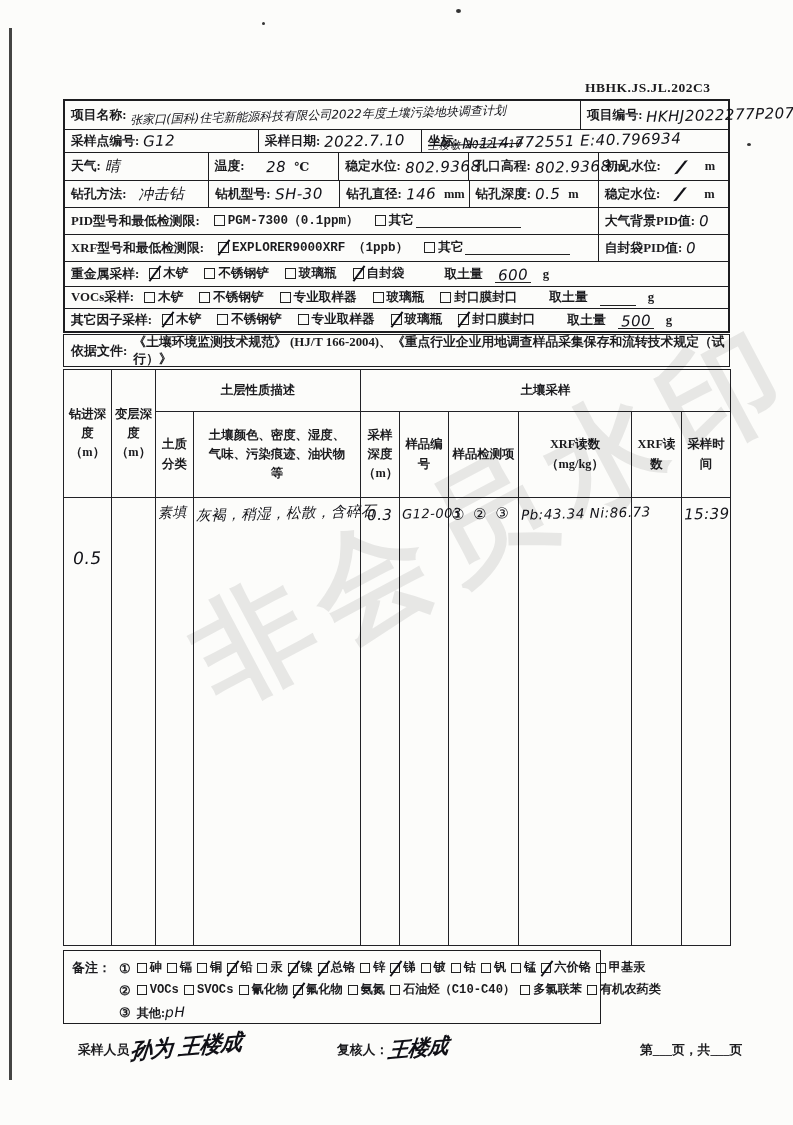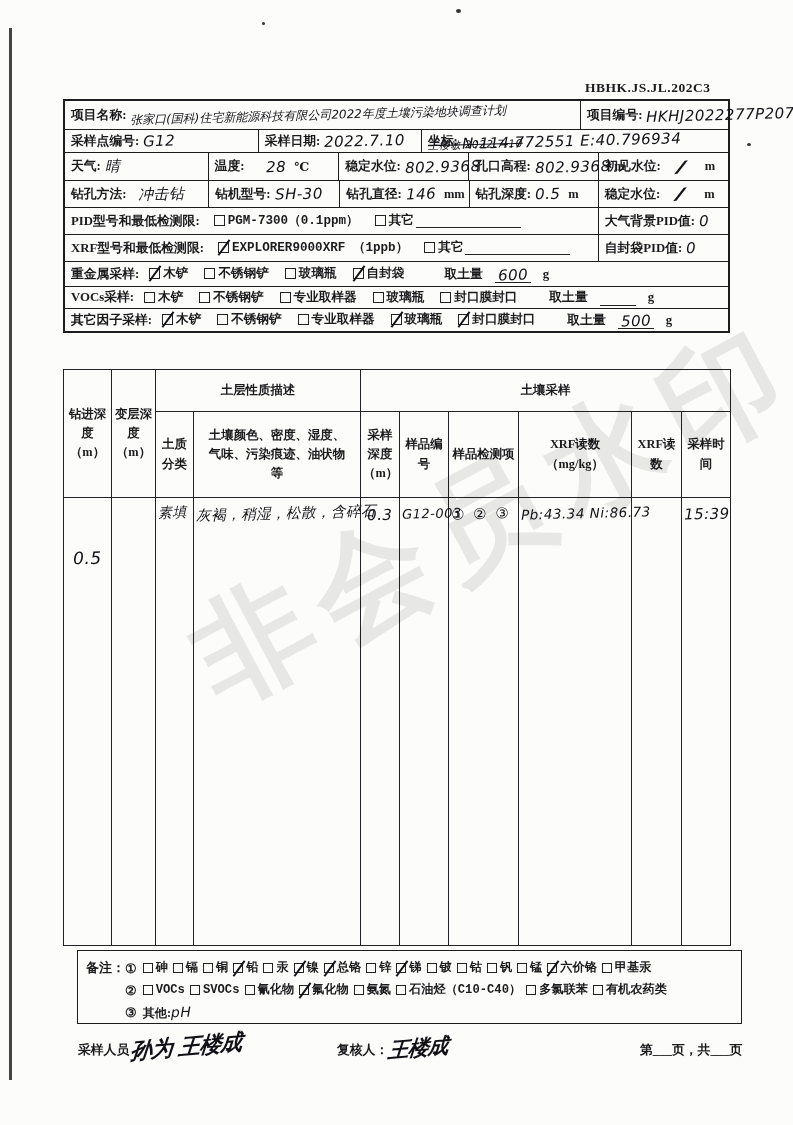--- a/index.html
+++ b/index.html
@@ -43,22 +43,22 @@
   
   #refbox{position:absolute;left:63px;top:334px;width:667px;height:33px;border:1.8px solid #1d1d20;
         box-sizing:border-box;display:flex;align-items:center;padding-left:7px;gap:6px;z-index:2;}
   
   #drill{position:absolute;left:63px;top:369px;width:667px;height:576px;border-collapse:collapse;
         table-layout:fixed;z-index:2;}
   #drill th,#drill td{border:1.5px solid #222226;box-sizing:border-box;padding:2px;}
   #drill th{font-size:12.4px;font-weight:600;line-height:1.55;}
   #drill td{vertical-align:top;}
   
-  #remarks{position:absolute;left:77px;top:950px;width:665px;height:74px;border:1.8px solid #1d1d20;
-        box-sizing:border-box;display:flex;padding:6px 4px 0 8px;z-index:2;}
+  #remarks{position:absolute;left:63px;top:950px;width:538px;height:74px;border:1.8px solid #1d1d20;
+        box-sizing:border-box;display:flex;padding:6px 4px 0 8px;gap:8px;z-index:2;}
   .rm-line{line-height:21px;white-space:nowrap;}
   .rm-no{font-size:13px;font-weight:600;margin-right:6px;}
   .rm .cb-item{margin-right:5px;}
   .rm .cb-label{font-size:12.2px;}
   .rm .cbox{width:10px;height:10px;}
   
   .foot{position:absolute;font-size:12.8px;font-weight:600;z-index:2;}
   .sig{font-family:"DejaVu Sans","Liberation Sans",sans-serif;font-style:italic;font-weight:bold;
        color:#101016;display:inline-block;transform:rotate(-5deg) skewX(-10deg);letter-spacing:-1px;}
 </style>
@@ -258,20 +258,24 @@
               <span class="cbox checked"></span>
               <span class="cb-label">封口膜封口</span>
             </span></span>
         <span class="lab" style="margin-left:6px;">取土量</span>
         <span class="amt-line"><span class="hw">500</span></span>
         <span class="lab">g</span>
       </div>
     </div>
   </div>
 
+  <div id="refbox">
+    <span class="lab" style="font-size:13px;">依据文件:</span>
+    <span style="font-size:12.8px;font-weight:600;">《土壤环境监测技术规范》 (HJ/T 166-2004)、《重点行业企业用地调查样品采集保存和流转技术规定（试行）》</span>
+  </div>
 
   <table id="drill">
     <colgroup>
       <col style="width:48px">
         <col style="width:44px">
         <col style="width:38px">
         <col style="width:167px">
       <col style="width:39px">
         <col style="width:49px">
         <col style="width:70px">

